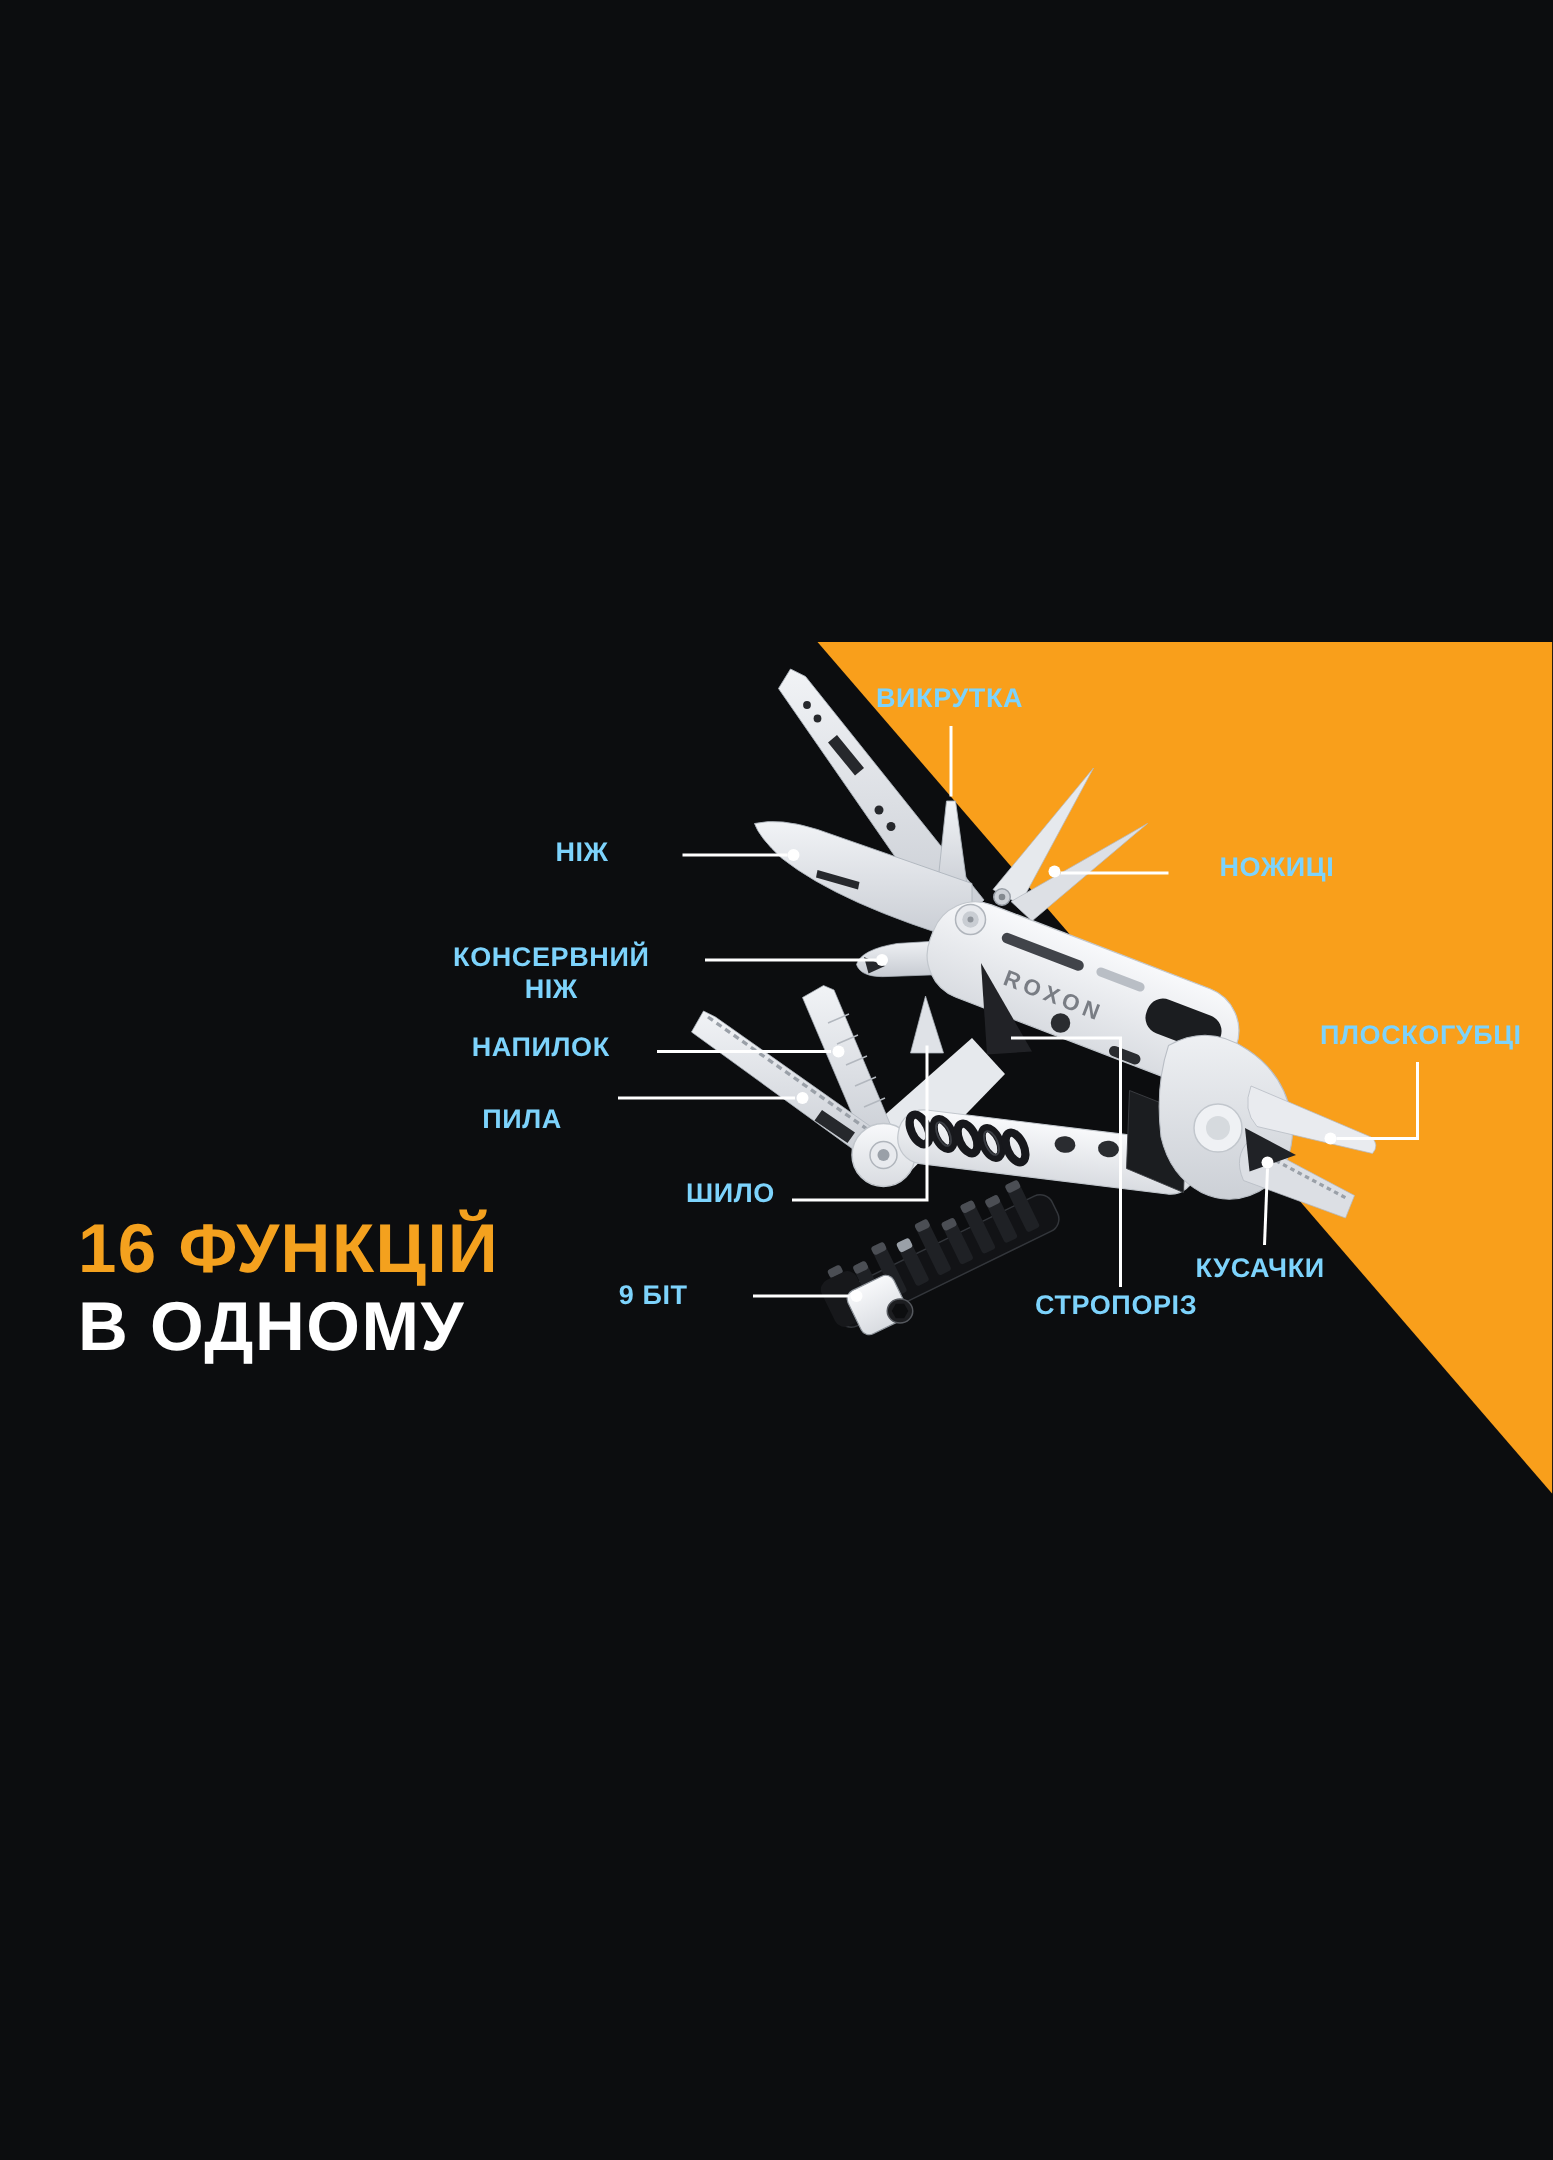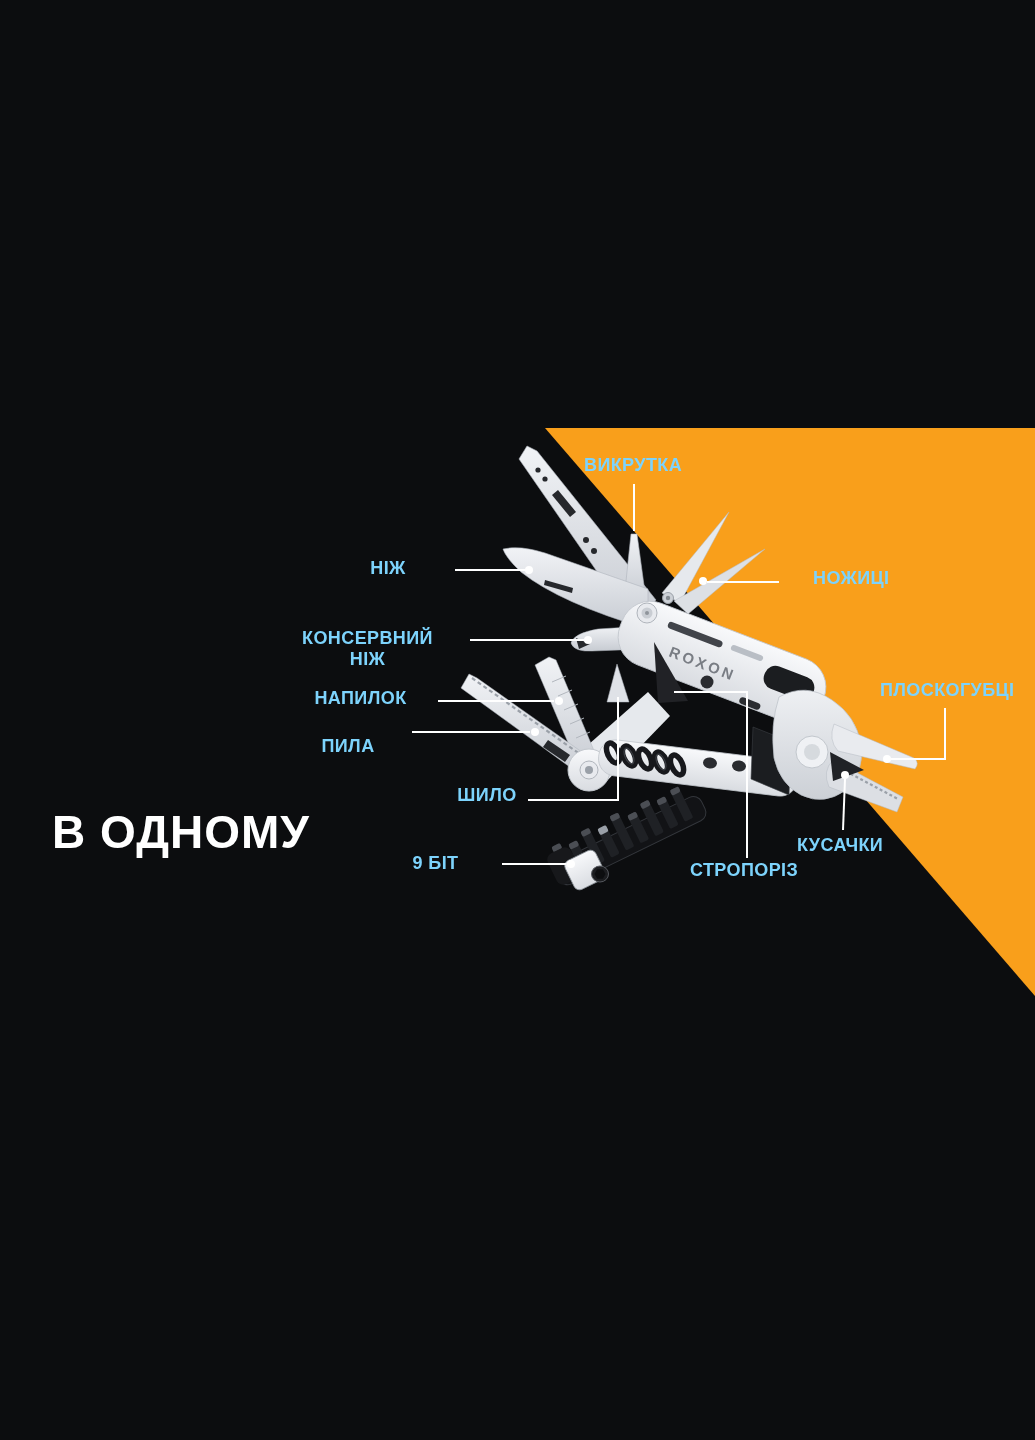--- a/index.html
+++ b/index.html
@@ -218,16 +218,17 @@
   </div>
   <div class="lbl r lbl-file">НАПИЛОК</div>
   <div class="lbl r lbl-saw">ПИЛА</div>
   <div class="lbl r lbl-awl">ШИЛО</div>
   <div class="lbl r lbl-bits">9 БІТ</div>
   <div class="lbl lbl-strapcutter">СТРОПОРІЗ</div>
   <div class="lbl lbl-wirecutters">КУСАЧКИ</div>
   <div class="lbl lbl-pliers">ПЛОСКОГУБЦІ</div>
 
   <div class="headline">
+    <span class="accent">16 ФУНКЦІЙ</span>
     <span>В ОДНОМУ</span>
   </div>
 
 </div>
 
 </body></html>

